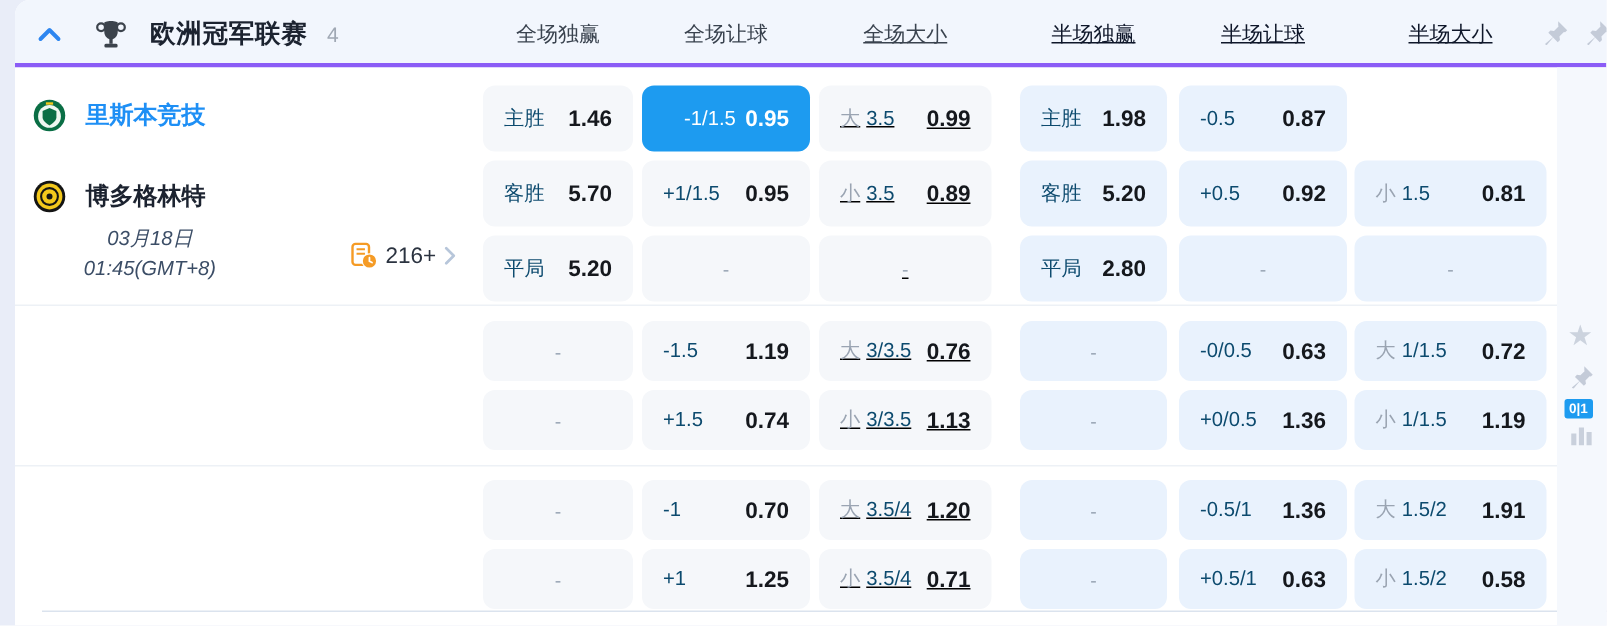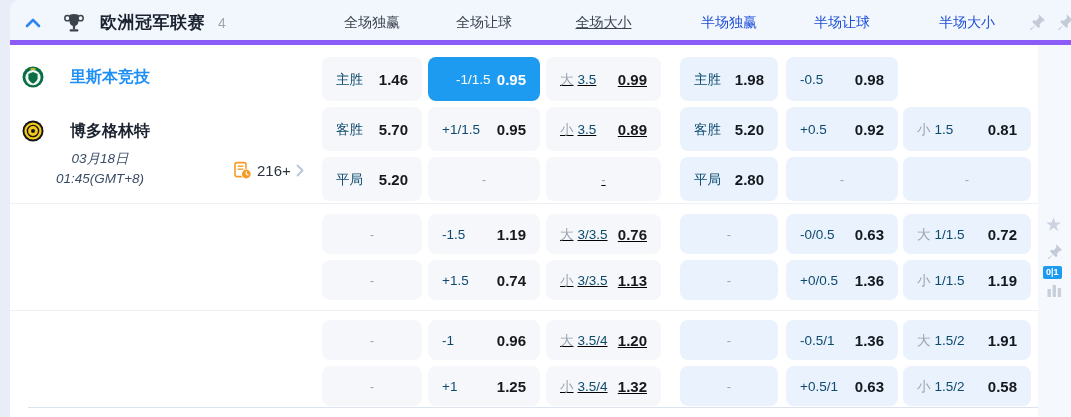--- a/index.html
+++ b/index.html
@@ -3,30 +3,30 @@
 <meta charset="utf-8">
 <style>
   html,body{margin:0;padding:0;}
   body{
     width:1071px;height:417px;position:relative;overflow:hidden;
     background:#e9edf8;
     font-family:"Liberation Sans","DejaVu Sans",sans-serif;
     -webkit-font-smoothing:antialiased;
   }
   .panel{position:absolute;left:10px;top:0;width:1061px;height:417px;background:#ffffff;border-top-left-radius:10px;}
-  .hdr{position:absolute;left:0;top:0;width:1061px;height:45px;background:#f2f6fd;border-top-left-radius:10px;border-bottom:5px solid #8b5cf6;box-sizing:border-box;}
+  .hdr{position:absolute;left:0;top:0;width:1061px;height:45px;background:#f2f6fd;border-top-left-radius:10px;border-bottom:3px solid #8b5cf6;box-sizing:border-box;}
   .hdr-left{position:absolute;left:12px;top:0;height:45px;display:flex;align-items:center;}
   .collapse-btn{width:22px;height:22px;display:flex;align-items:center;justify-content:center;cursor:pointer;}
   .trophy{margin-left:18px;display:flex;align-items:center;}
   .league-title{margin-left:14px;font-size:17px;font-weight:700;color:#1c2330;letter-spacing:.5px;}
   .match-count{margin-left:13px;font-size:14px;color:#a0a8b4;}
   .hcols{position:absolute;left:312px;top:0;display:flex;}
   .hcol{line-height:45px;text-align:center;font-size:14px;}
   .hcol.full{color:#3a434f;}
-  .hcol.half{color:#1d4ed8;}
+  .hcol.half{color:#0f172a;text-decoration:underline;}
   .hdr-pin{position:absolute;top:13px;}
   
   .cw0{width:100px;}
   .cw1{width:112px;margin-left:6px;}
   .cw2{width:115px;margin-left:6px;text-decoration:underline;}
   .cw3{width:98px;margin-left:19px;}
   .cw4{width:112px;margin-left:8px;}
   .cw5{width:128px;margin-left:5px;}
   
   .osec{position:absolute;left:312px;}
@@ -45,21 +45,21 @@
   .cell.sel .lab,.cell.sel .pre,.cell.sel .val{color:#ffffff;}
   .lab{color:#0c4a6e;font-size:13.5px;white-space:nowrap;}
   .pre{color:#9aa4b2;font-size:13.5px;margin-right:4px;}
   .val{color:#15181d;font-size:15px;font-weight:700;}
   .dash{color:#9aa6b5;font-size:13px;}
   .divider{position:absolute;left:0;width:1028px;height:1px;background:#edf1f6;}
   .next-panel-edge{position:absolute;left:18px;top:407px;width:1043px;height:1px;background:#dbe3ee;}
   
   .team-row{position:absolute;left:12px;display:flex;align-items:center;cursor:pointer;}
   .team-logo{width:22px;height:22px;flex:0 0 22px;}
-  .team-name{margin-left:26px;font-size:16px;font-weight:700;}
+  .team-name{margin-left:13px;font-size:16px;font-weight:700;}
   .team-name.home{color:#1e8ff5;}
   .team-name.away{color:#1c2330;}
   .dt-block{position:absolute;left:5px;top:149px;width:170px;text-align:center;
             font-size:13.5px;line-height:20px;color:#3b4d66;font-style:italic;}
   .more-link{position:absolute;left:223px;top:161px;display:flex;align-items:center;cursor:pointer;}
   .more-count{margin-left:5px;font-size:15px;color:#2b3340;}
   .more-chev{margin-left:5px;display:flex;}
   
   .rail{position:absolute;left:1028px;top:45px;width:33px;height:372px;background:#f5f8fd;}
   .rail-star{position:absolute;left:7px;top:170px;font-size:19px;color:#ccd3de;line-height:19px;cursor:pointer;}
@@ -166,21 +166,21 @@
         <div class="cell cw2 full">
           <span><span class="pre">大</span><span class="lab">3.5</span></span>
           <span class="val">0.99</span>
         </div>
         <div class="cell cw3 half">
           <span><span class="lab">主胜</span></span>
           <span class="val">1.98</span>
         </div>
         <div class="cell cw4 half">
           <span><span class="lab">-0.5</span></span>
-          <span class="val">0.98</span>
+          <span class="val">0.87</span>
         </div>
       </div>
       <div class="orow">
         <div class="cell cw0 full">
           <span><span class="lab">客胜</span></span>
           <span class="val">5.70</span>
         </div>
         <div class="cell cw1 full">
           <span><span class="lab">+1/1.5</span></span>
           <span class="val">0.95</span>
@@ -277,21 +277,21 @@
       </div>
     </div>
   <div class="divider" style="top:310px;"></div>
   <div class="osec sec-2">
       <div class="orow">
         <div class="cell cw0 full empty">
           <span class="dash">-</span>
         </div>
         <div class="cell cw1 full">
           <span><span class="lab">-1</span></span>
-          <span class="val">0.96</span>
+          <span class="val">0.70</span>
         </div>
         <div class="cell cw2 full">
           <span><span class="pre">大</span><span class="lab">3.5/4</span></span>
           <span class="val">1.20</span>
         </div>
         <div class="cell cw3 half empty">
           <span class="dash">-</span>
         </div>
         <div class="cell cw4 half">
           <span><span class="lab">-0.5/1</span></span>
@@ -305,21 +305,21 @@
       <div class="orow">
         <div class="cell cw0 full empty">
           <span class="dash">-</span>
         </div>
         <div class="cell cw1 full">
           <span><span class="lab">+1</span></span>
           <span class="val">1.25</span>
         </div>
         <div class="cell cw2 full">
           <span><span class="pre">小</span><span class="lab">3.5/4</span></span>
-          <span class="val">1.32</span>
+          <span class="val">0.71</span>
         </div>
         <div class="cell cw3 half empty">
           <span class="dash">-</span>
         </div>
         <div class="cell cw4 half">
           <span><span class="lab">+0.5/1</span></span>
           <span class="val">0.63</span>
         </div>
         <div class="cell cw5 half">
           <span><span class="pre">小</span><span class="lab">1.5/2</span></span>

